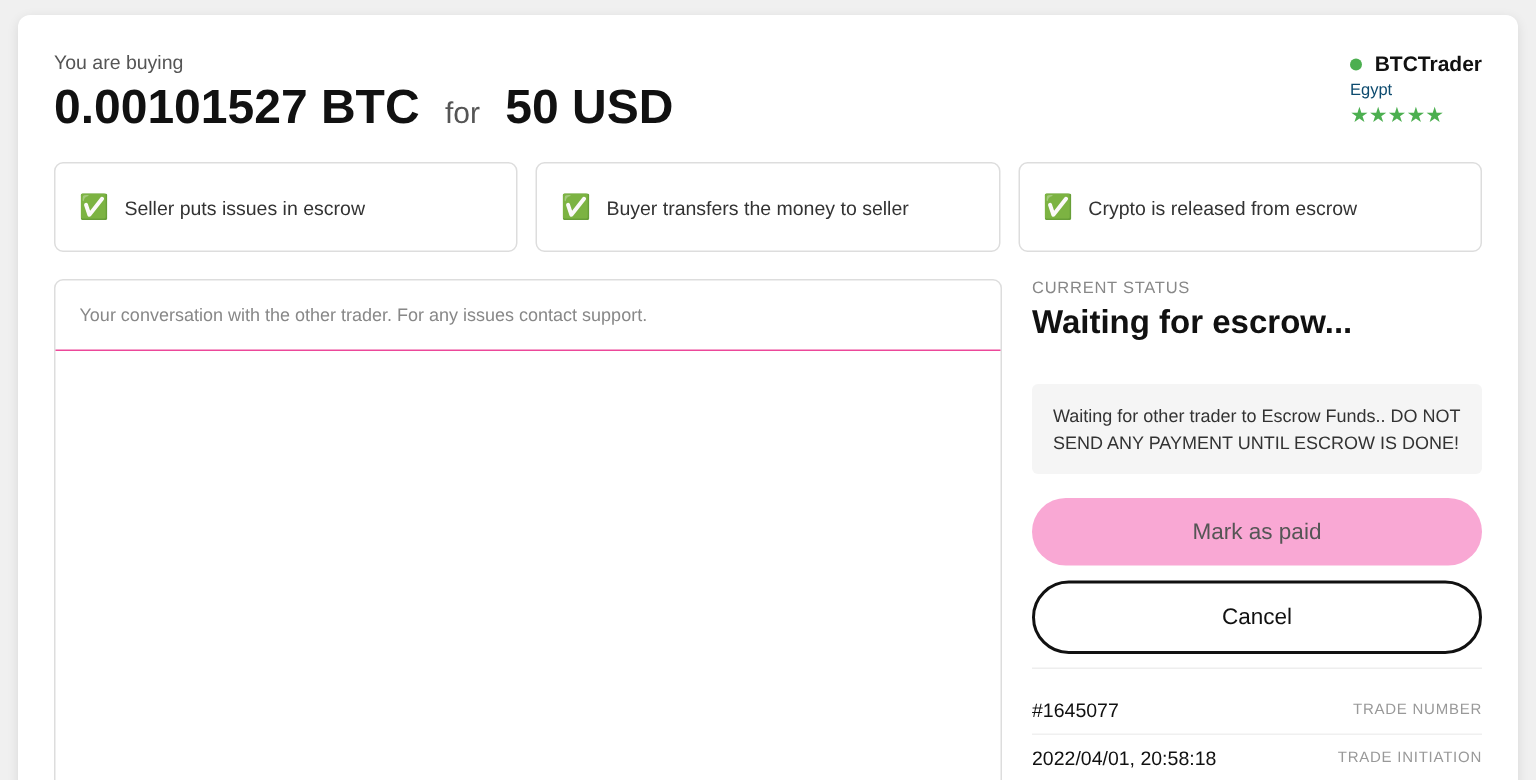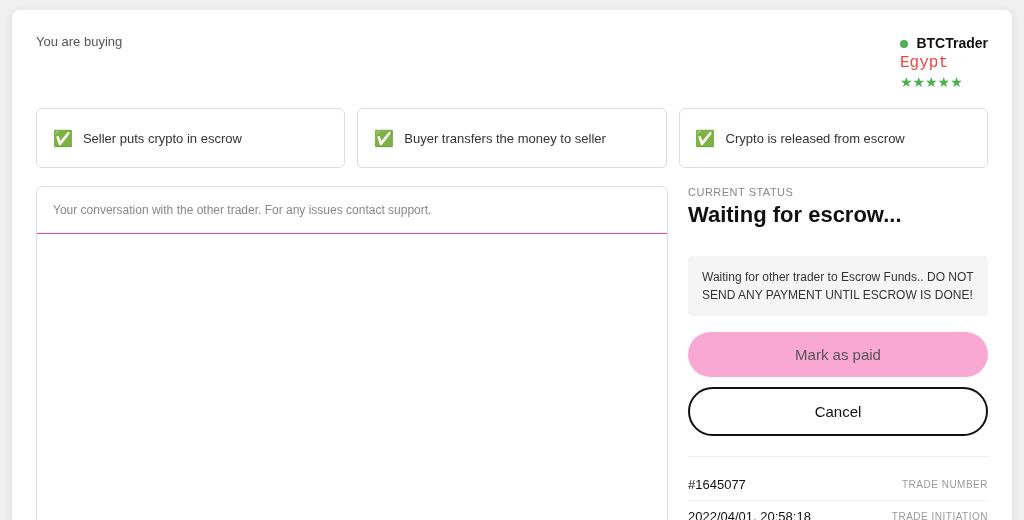--- a/index.html
+++ b/index.html
@@ -57,24 +57,23 @@
       background: #4caf50;
       border-radius: 50%;
       margin-right: 4px;
     }
     .trader-name {
       font-size: 14px;
       font-weight: 600;
       color: #111;
     }
     .trader-country {
-      font-size: 16px;
-      color: #ef4444;
+      font-size: 11px;
+      color: #0c4a6e;
       margin: 2px 0;
-      font-family: Liberation Mono, monospace;
     }
     .stars {
       color: #4caf50;
       font-size: 14px;
     }
     .steps-row {
       display: flex;
       gap: 12px;
       margin-bottom: 18px;
     }
@@ -161,21 +160,21 @@
     .btn-cancel {
       width: 100%;
       padding: 14px;
       background: #fff;
       color: #111;
       border: 2px solid #111;
       border-radius: 30px;
       font-size: 15px;
       font-weight: 500;
       cursor: pointer;
-      margin-bottom: 20px;
+      margin-bottom: 9px;
     }
     .trade-details {
       border-top: 1px solid #eee;
       padding-top: 12px;
     }
     .detail-row {
       display: flex;
       justify-content: space-between;
       align-items: center;
       padding: 8px 0;
@@ -195,35 +194,44 @@
     }
   </style>
 </head>
 <body>
 
 <div class="container">
 
   <div class="top-bar">
     <div>
       <div class="buy-label">You are buying</div>
+      <div class="buy-amount">
+        <span>0.00101527</span>
+        <span>BTC</span>
+        <span class="for-text">for</span>
+        <span class="usd">
+          <span>50</span>
+          <span>USD</span>
+        </span>
+      </div>
     </div>
     <div class="trader-info">
       <div>
         <span class="trader-dot"></span>
         <span class="trader-name">BTCTrader</span>
       </div>
       <div class="trader-country">Egypt</div>
       <div class="stars">★★★★★</div>
     </div>
   </div>
 
   <div class="steps-row">
     <div class="step">
       <span class="step-icon">✅</span>
-      <span>Seller puts crypto in escrow</span>
+      <span>Seller puts issues in escrow</span>
     </div>
     <div class="step">
       <span class="step-icon">✅</span>
       <span>Buyer transfers the money to seller</span>
     </div>
     <div class="step">
       <span class="step-icon">✅</span>
       <span>Crypto is released from escrow</span>
     </div>
   </div>

